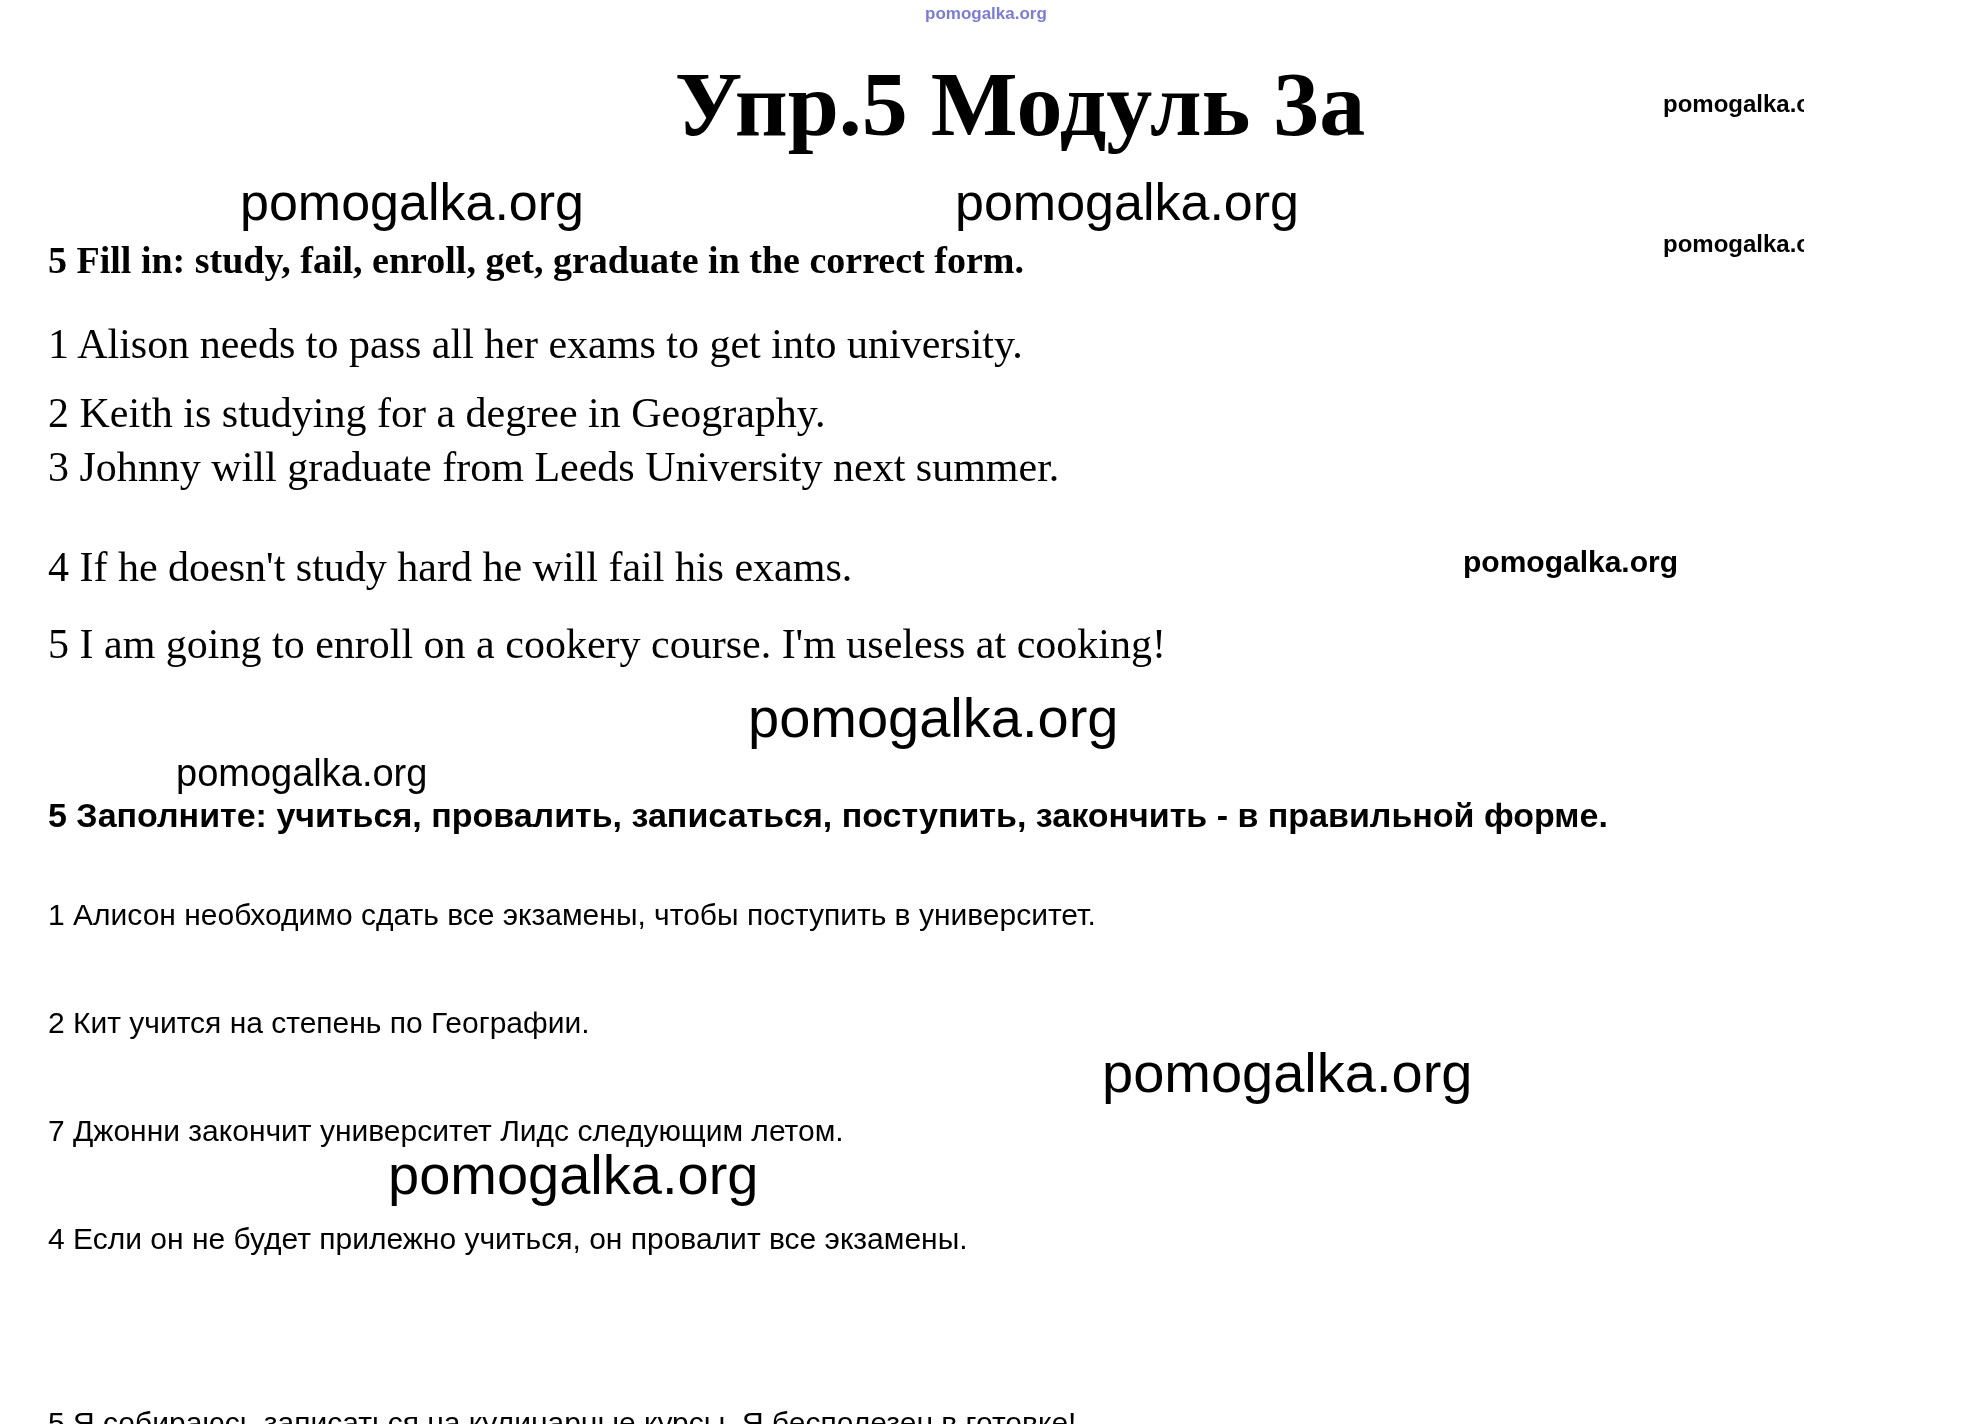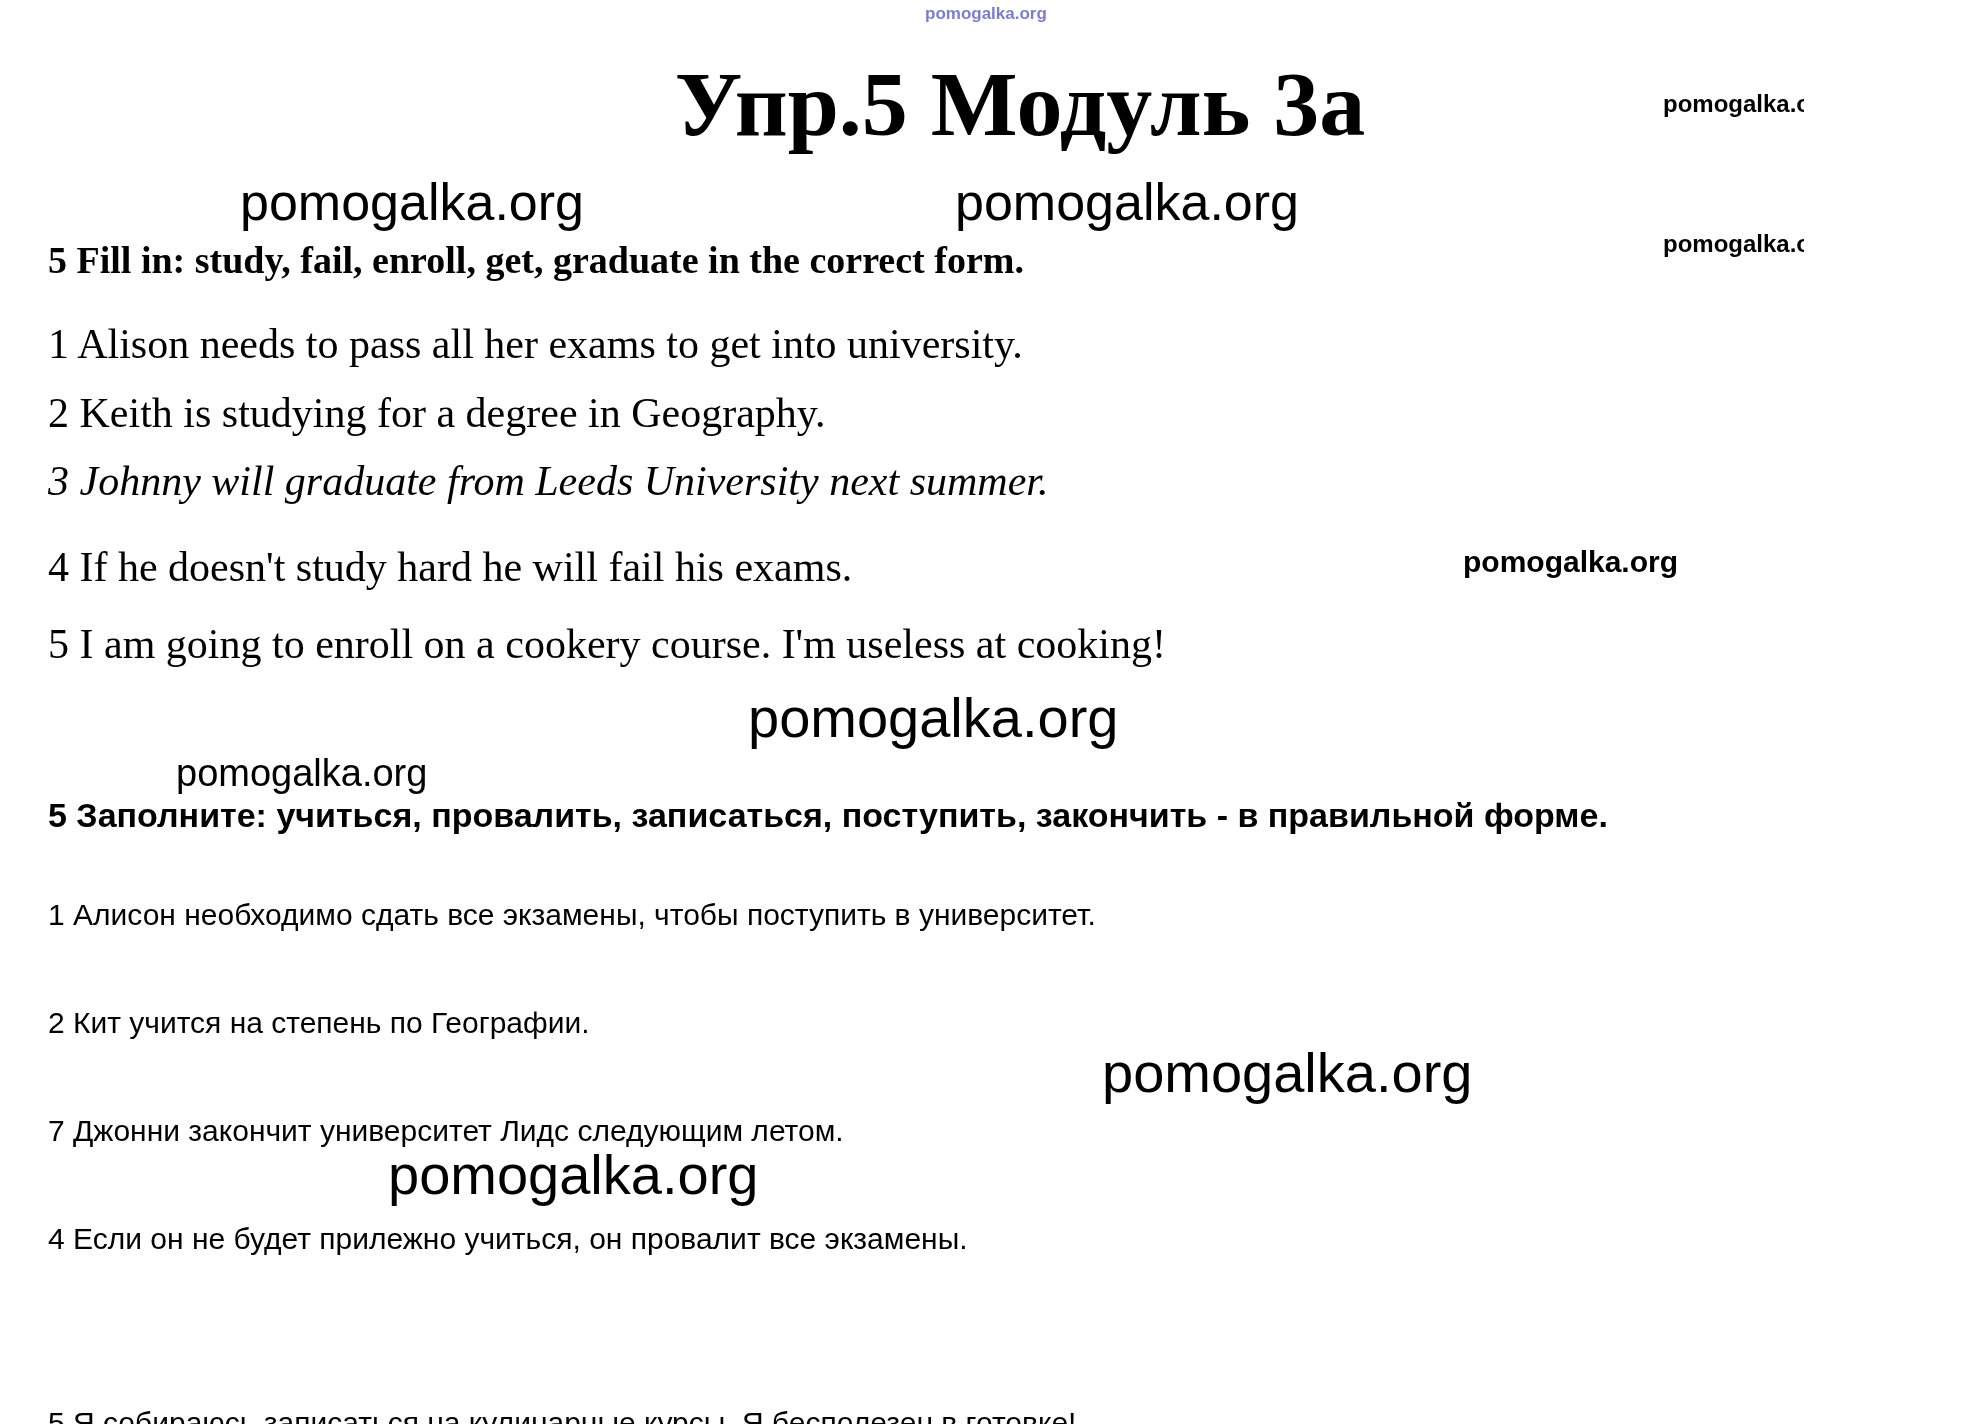--- a/index.html
+++ b/index.html
@@ -75,21 +75,21 @@
   <div class="abs wm wm-lg" style="left:1102px;top:1040px;">pomogalka.org</div>
 
   <div class="abs wm wm-lg" style="left:388px;top:1142px;">pomogalka.org</div>
 
   <h1 class="title">Упр.5 Модуль 3а</h1>
 
   <div class="abs en-heading" style="left:48px;top:238px;">5 Fill in: study, fail, enroll, get, graduate in the correct form.</div>
 
   <div class="abs en-line" style="left:48px;top:312px;margin-top:8px;">1 Alison needs to pass all her exams to get into university.</div>
   <div class="abs en-line" style="left:48px;top:389px;">2 Keith is studying for a degree in Geography.</div>
-  <div class="abs en-line" style="left:48px;top:457px;font-style:italic;">3 Johnny will graduate from Leeds University next summer.</div>
+  <div class="abs en-line" style="left:48px;top:443px;">3 Johnny will graduate from Leeds University next summer.</div>
   <div class="abs en-line" style="left:48px;top:543px;">4 If he doesn't study hard he will fail his exams.</div>
   <div class="abs en-line" style="left:48px;top:620px;">5 I am going to enroll on a cookery course. I'm useless at cooking!</div>
 
   <div class="abs ru-heading" style="left:48px;top:796px;">5 Заполните: учиться, провалить, записаться, поступить, закончить - в правильной форме.</div>
 
   <div class="abs ru-line" style="left:48px;top:898px;">1 Алисон необходимо сдать все экзамены, чтобы поступить в университет.</div>
   <div class="abs ru-line" style="left:48px;top:1006px;">2 Кит учится на степень по Географии.</div>
   <div class="abs ru-line" style="left:48px;top:1114px;">7 Джонни закончит университет Лидс следующим летом.</div>
   <div class="abs ru-line" style="left:48px;top:1222px;">4 Если он не будет прилежно учиться, он провалит все экзамены.</div>
   <div class="abs ru-line" style="left:48px;top:1406px;">5 Я собираюсь записаться на кулинарные курсы. Я бесполезен в готовке!</div>

